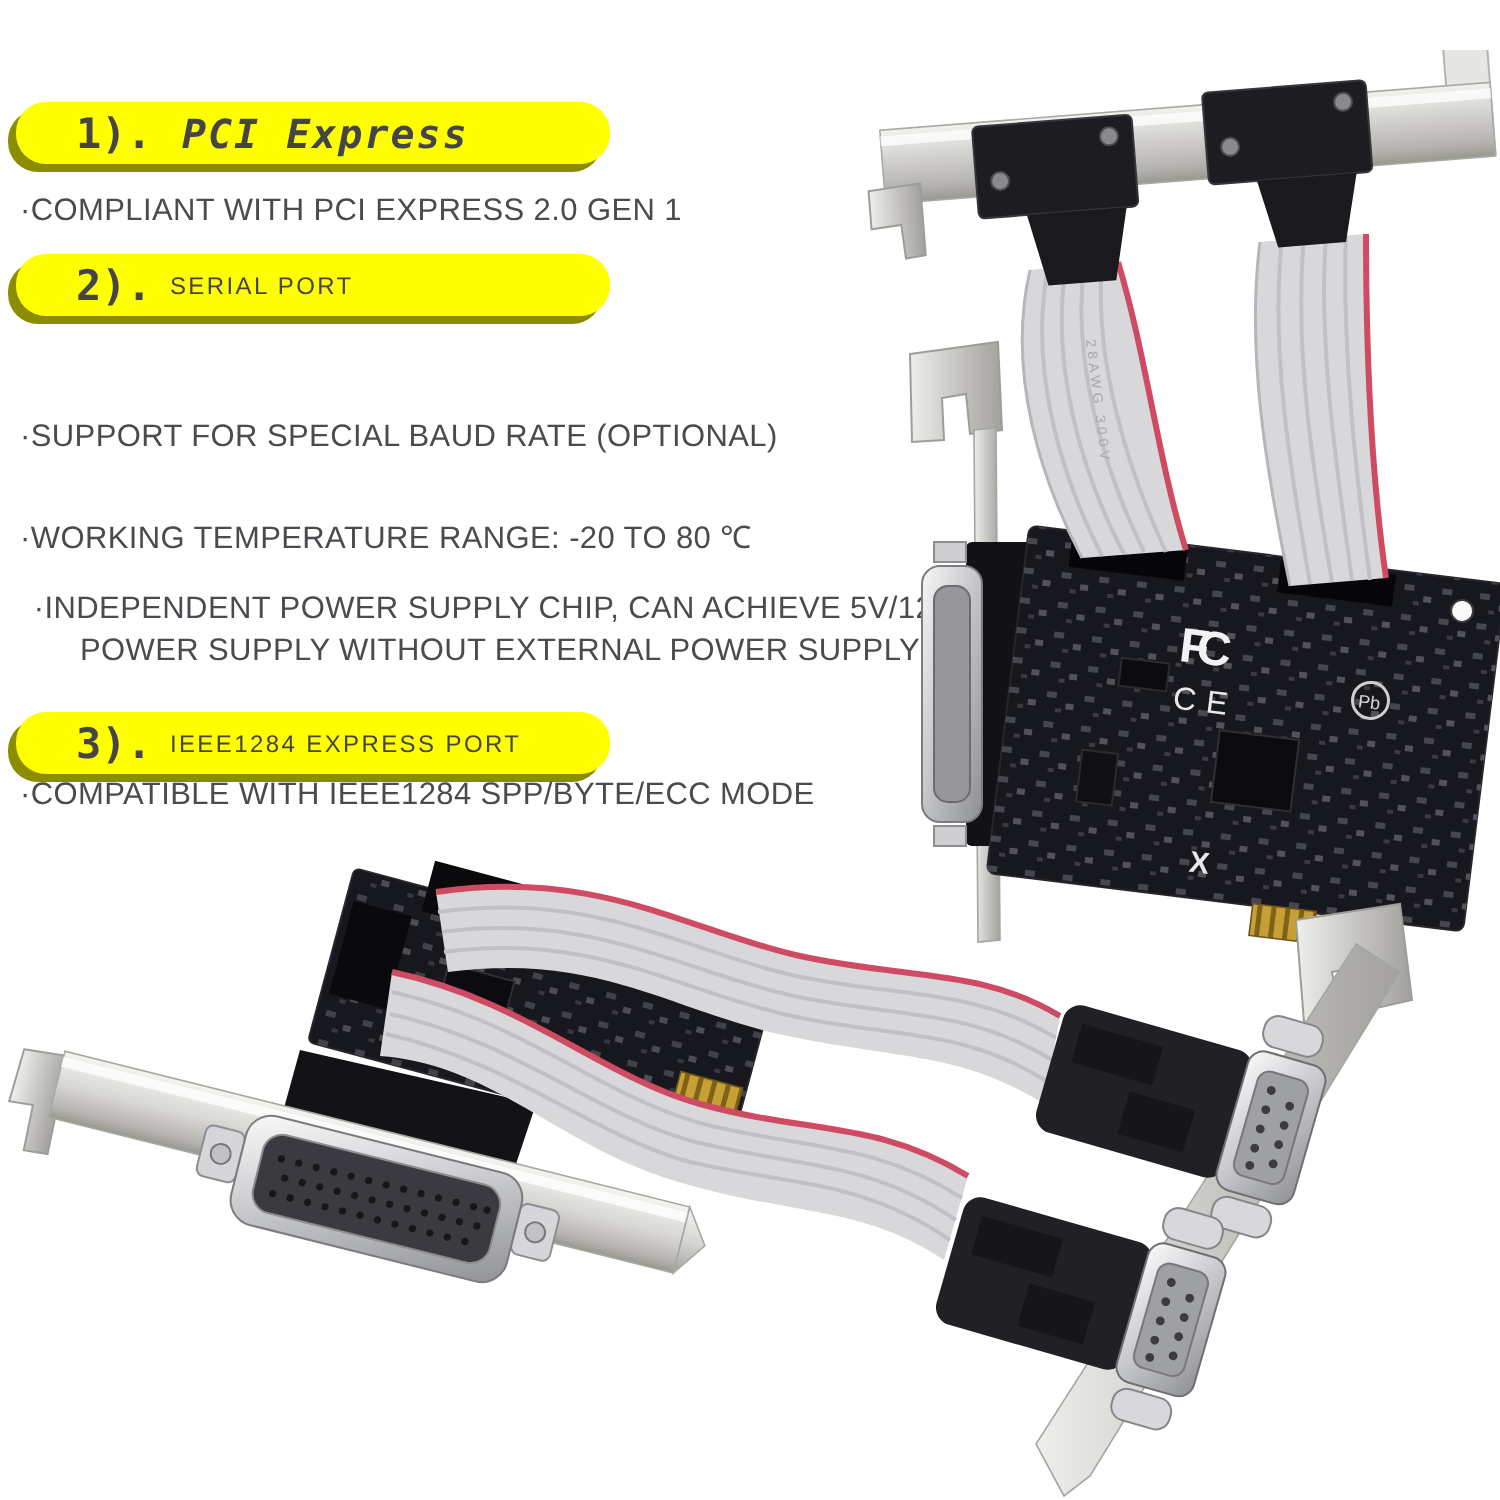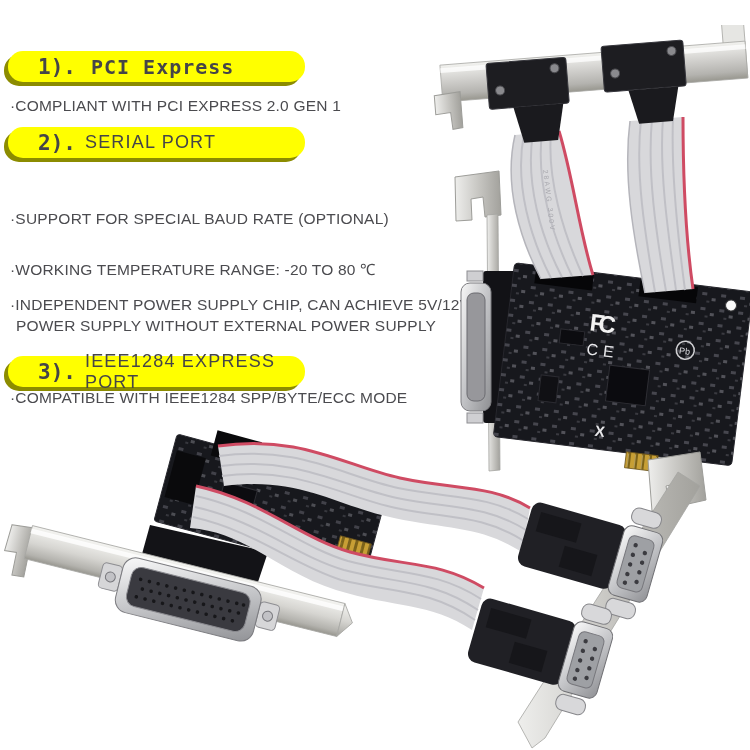--- a/index.html
+++ b/index.html
@@ -6,24 +6,24 @@
     --highlight:#ffff00; --highlight-shadow:#8c8c00;
     --heading-color:#454548; --body-color:#4b4b4f; --background:#ffffff;
   }
   html,body{margin:0;padding:0;background:#fff;}
   #canvas{position:relative;width:750px;height:750px;background:var(--background);
     overflow:hidden;font-family:"Liberation Sans",sans-serif;}
   .pill{position:absolute;left:8px;width:297px;height:31px;border-radius:15px;
     background:var(--highlight);box-shadow:-4px 4px 0 var(--highlight-shadow);
     display:flex;align-items:center;padding-left:30px;box-sizing:border-box;color:var(--heading-color);}
   .pill .num{font-family:"DejaVu Sans Mono",monospace;font-weight:bold;font-size:21px;margin-right:9px;}
-  .pill .ttl{font-size:18px;letter-spacing:1.2px;}
-  .pill.mono .ttl{font-family:"DejaVu Sans Mono",monospace;font-weight:bold;font-size:20px;letter-spacing:1px;margin-left:6px;}
+  .pill .ttl{font-size:12px;letter-spacing:1.2px;}
+  .pill.mono .ttl{font-family:"DejaVu Sans Mono",monospace;font-weight:bold;font-size:20px;letter-spacing:1px;margin-left:6px;font-style:italic;}
   .bullet{position:absolute;left:10px;font-size:15.5px;letter-spacing:.2px;color:var(--body-color);
-    line-height:21px;text-indent:-6px;padding-left:6px;white-space:nowrap;}
+    line-height:21px;text-indent:-6px;padding-left:6px;white-space:nowrap;text-align:center;}
   .bullet.wrap{white-space:normal;width:468px;}
   svg text{font-family:"Liberation Sans",sans-serif;}
 </style>
 </head>
 <body>
 
 <div id="canvas">
 
   <div class="pill mono" style="top:51px">
     <span class="num">1).</span>

